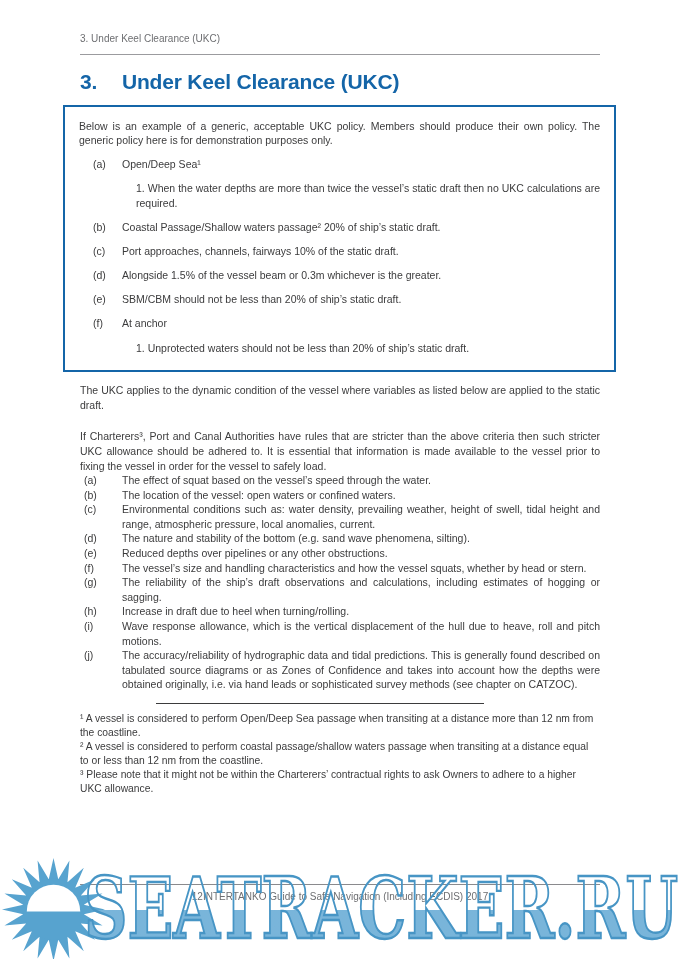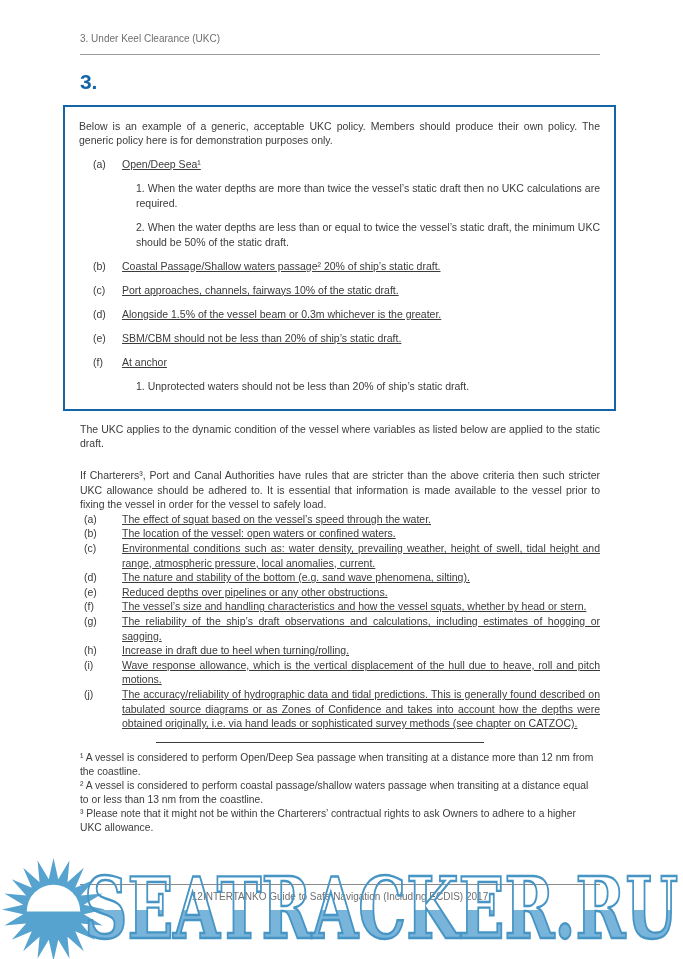--- a/index.html
+++ b/index.html
@@ -22,21 +22,21 @@
 
   .policy-box {
     margin:11px -16px 0 -17px;
     border:2.5px solid #1465a8;
     padding:12px 14px 15px 14px;
   }
   .policy-intro { text-align:justify; }
   .policy-intro .ul { text-underline-offset:2px; }
   .li-row { display:flex; margin-top:9.5px; }
   .policy-box .li-row .lbl { width:43px; flex-shrink:0; padding-left:14px; }
-  .li-row .txt { flex:1; text-align:justify;text-decoration:underline; }
+  .li-row .txt { flex:1; text-align:justify; }
   .sub-par { margin:9.5px 0 0 57px; text-align:justify; }
 
   .charterers-par { margin-top:17px; }
   .dynamic-par { margin-top:11px; }
   .vars-list { margin-top:0; }
   .vars-list .li-row { margin-top:0; }
   .vars-list .lbl { width:42px; flex-shrink:0; padding-left:4px; }
 
   .footnote-sep {
     border:none; border-top:1.5px solid #3b3b3c;
@@ -59,32 +59,32 @@
 </head>
 <body>
 
 <div class="content">
 
   <div class="breadcrumb">3. Under Keel Clearance (UKC)</div>
   <hr class="header-rule">
 
   <h1 class="page-title">
     <span class="num">3.</span>
+    <span>Under Keel Clearance (UKC)</span>
   </h1>
 
 
   <div class="policy-box">
     <p class="policy-intro"><span>Below is an example of a generic, acceptable UKC policy. </span><span class="ul">Members should produce their own policy.</span><span> The generic policy here is for demonstration purposes only.</span></p>
 
     <div class="li-row">
       <span class="lbl">(a)</span>
       <span class="txt">Open/Deep Sea¹</span>
     </div>
     <p class="sub-par">1. When the water depths are more than twice the vessel’s static draft then no UKC calculations are required.</p>
-    <p class="sub-par">2. When the water depths are less than or equal to twice the vessel’s static draft, the minimum UKC should be 50% of the static draft.</p>
 
     <div class="li-row">
       <span class="lbl">(b)</span>
       <span class="txt">Coastal Passage/Shallow waters passage² 20% of ship’s static draft.</span>
     </div>
     <div class="li-row">
       <span class="lbl">(c)</span>
       <span class="txt">Port approaches, channels, fairways 10% of the static draft.</span>
     </div>
     <div class="li-row">
@@ -145,21 +145,21 @@
     <div class="li-row">
       <span class="lbl">(j)</span>
       <span class="txt">The accuracy/reliability of hydrographic data and tidal predictions. This is generally found described on tabulated source diagrams or as Zones of Confidence and takes into account how the depths were obtained originally, i.e. via hand leads or sophisticated survey methods (see chapter on CATZOC).</span>
     </div>
   </div>
 
   <hr class="footnote-sep">
 
   <div class="footnotes">
     <div class="footnote">¹ A vessel is considered to perform Open/Deep Sea passage when transiting at a distance more than 12 nm from the coastline.</div>
-    <div class="footnote">² A vessel is considered to perform coastal passage/shallow waters passage when transiting at a distance equal to or less than 13 nm from the coastline.</div>
+    <div class="footnote">² A vessel is considered to perform coastal passage/shallow waters passage when transiting at a distance equal to or less than 12 nm from the coastline.</div>
     <div class="footnote">³ Please note that it might not be within the Charterers’ contractual rights to ask Owners to adhere to a higher UKC allowance.</div>
   </div>
 
 </div>
 
 <div class="footer">
   <span>12</span>
   <span>INTERTANKO Guide to Safe Navigation (Including ECDIS) 2017</span>
 </div>
 

